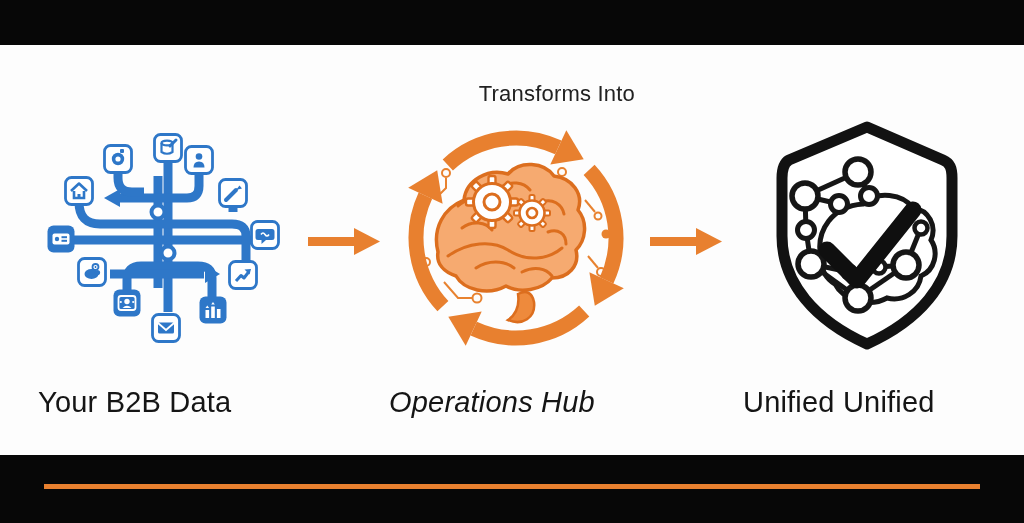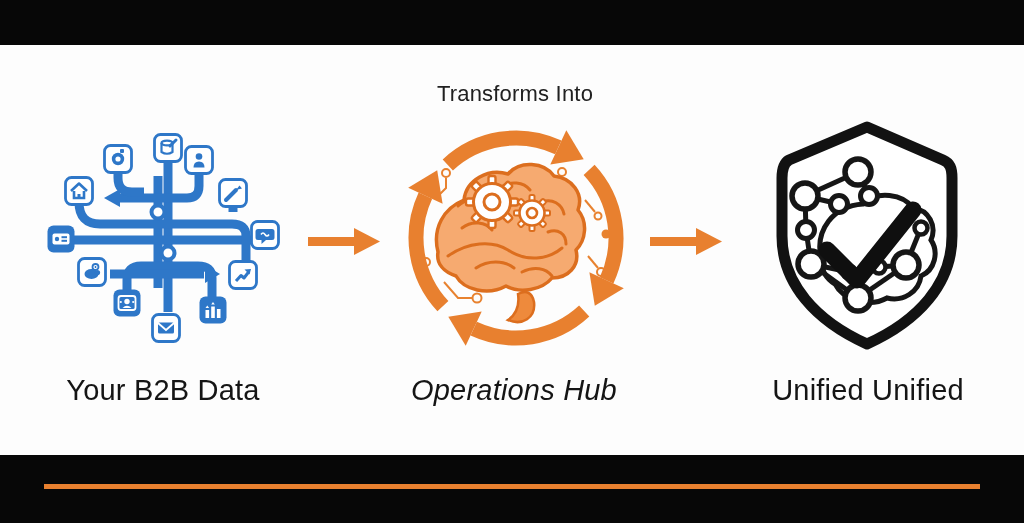--- a/index.html
+++ b/index.html
@@ -7,24 +7,24 @@
     width:1024px;height:523px;position:relative;overflow:hidden;
     background:#FDFDFD;
     font-family:"Liberation Sans", sans-serif;
   }
   .bar{position:absolute;left:0;width:1024px;background:#070707;}
   .bar-top{top:0;height:45px;}
   .bar-bottom{top:455px;height:68px;}
   .accent-line{position:absolute;left:44px;top:29px;width:936px;height:5px;background:#E8802F;}
   .transforms-label{
     position:absolute;left:395px;top:81px;width:240px;
-    text-align:center;font-size:22px;color:#212121;letter-spacing:.2px;
+    text-align:right;font-size:22px;color:#212121;letter-spacing:.2px;
   }
   .section-label{
-    position:absolute;top:374px;width:250px;text-align:center;
+    position:absolute;top:386px;width:250px;text-align:left;
     font-size:29px;font-weight:500;color:#151515;letter-spacing:.2px;
   }
   .label-b2b{left:38px;}
   .label-hub{left:389px;font-style:italic;}
   .label-unified{left:743px;}
   .illus{position:absolute;}
   .illus-data{left:40px;top:112px;}
   .illus-hub{left:392px;top:110px;}
   .illus-shield{left:763px;top:120px;}
   .conn{position:absolute;top:226px;}

